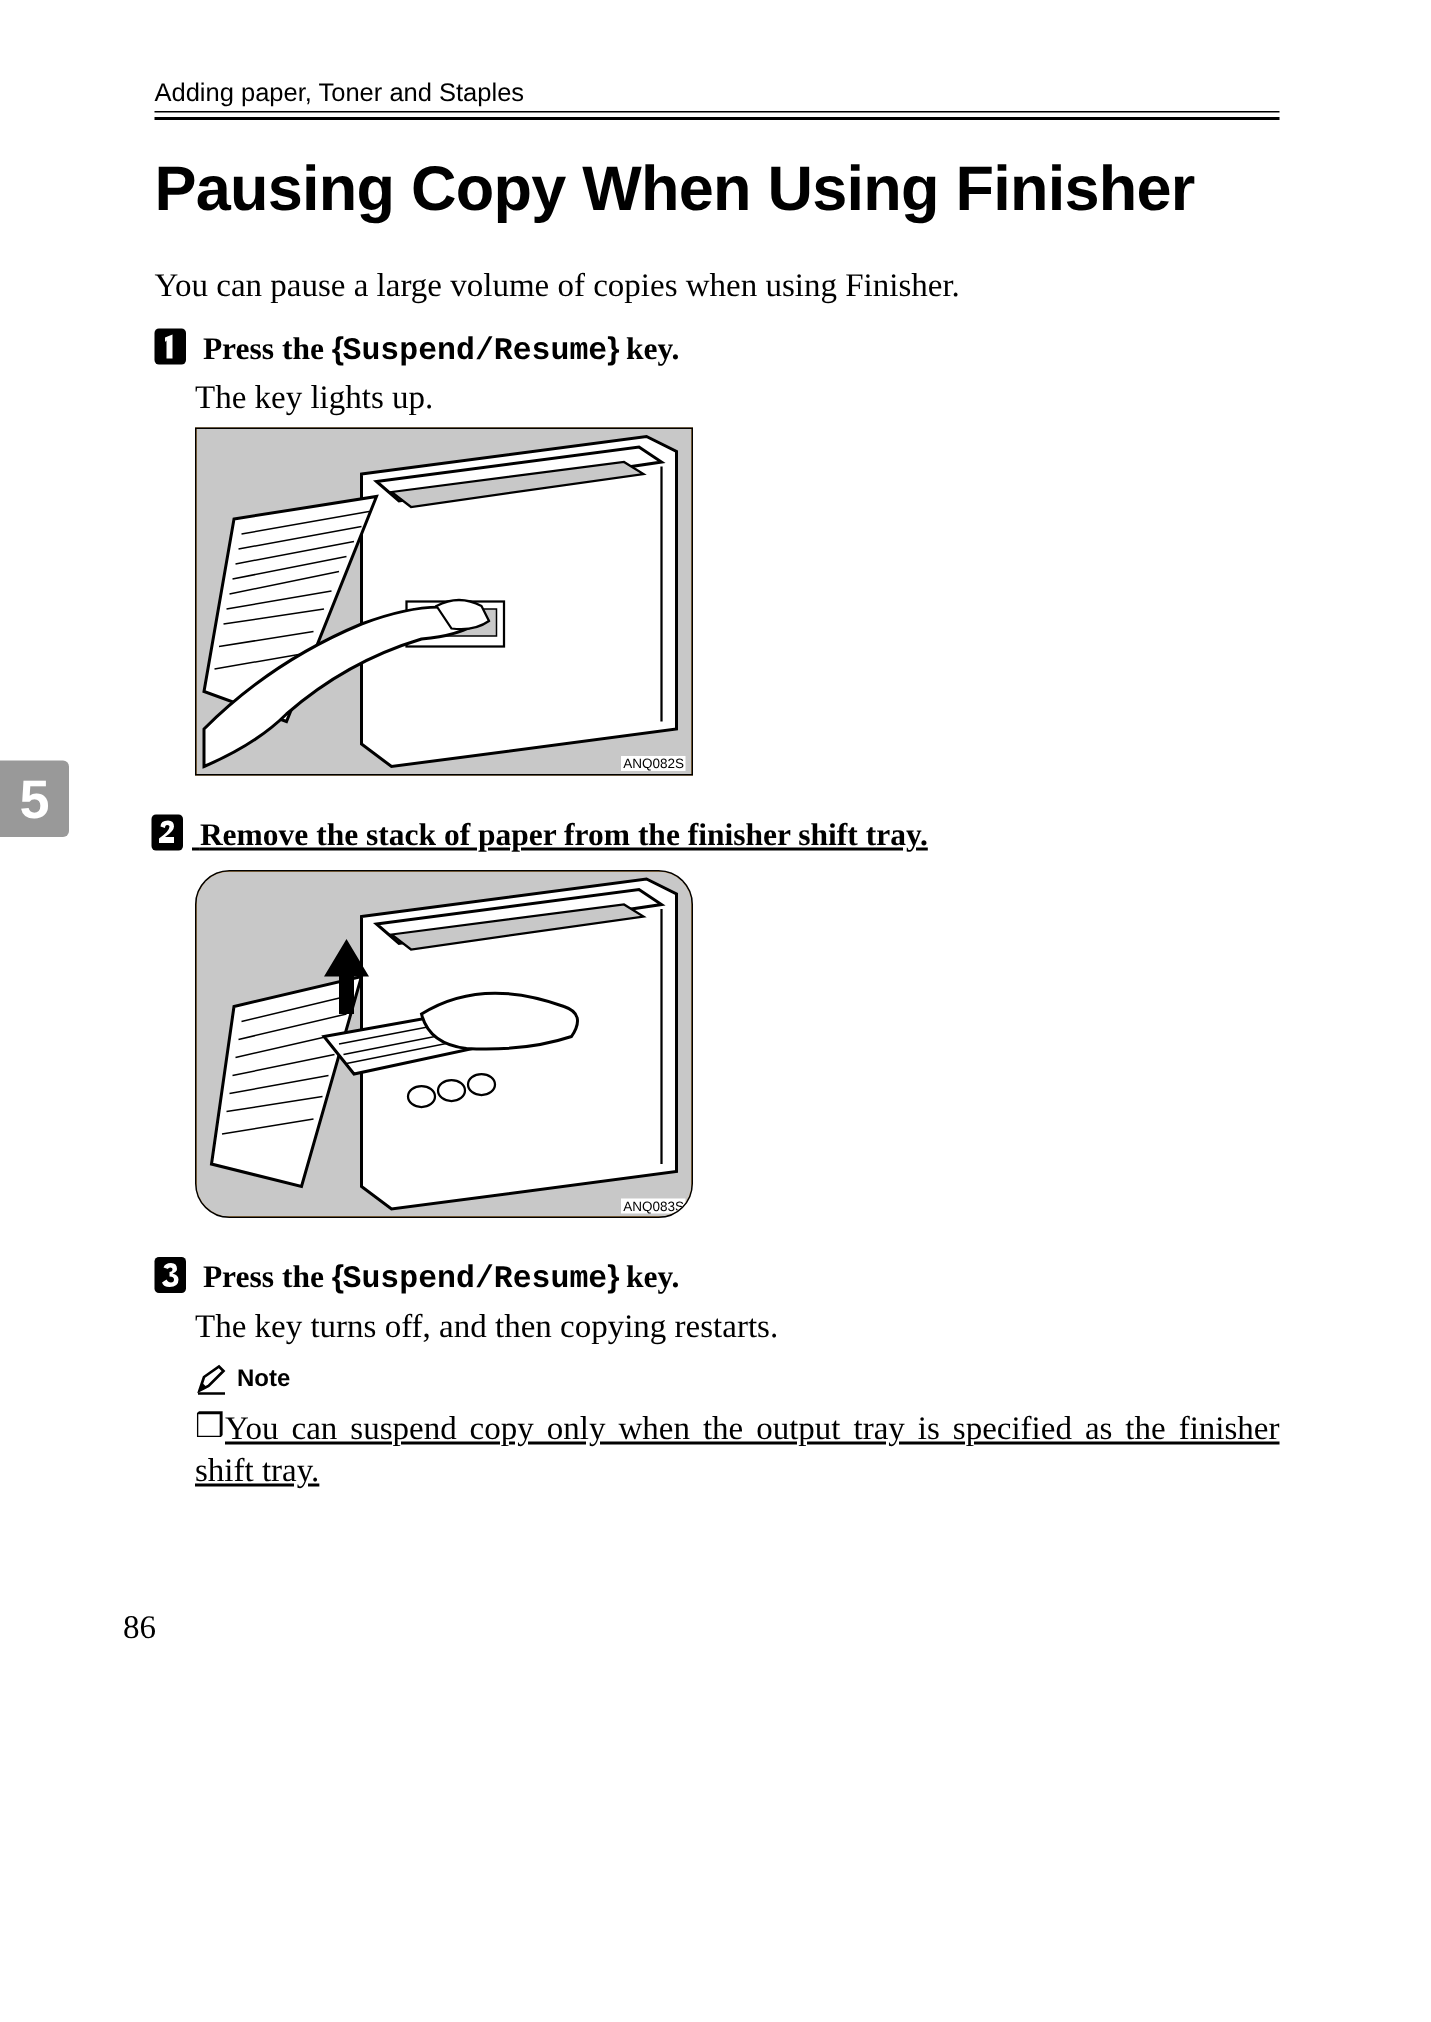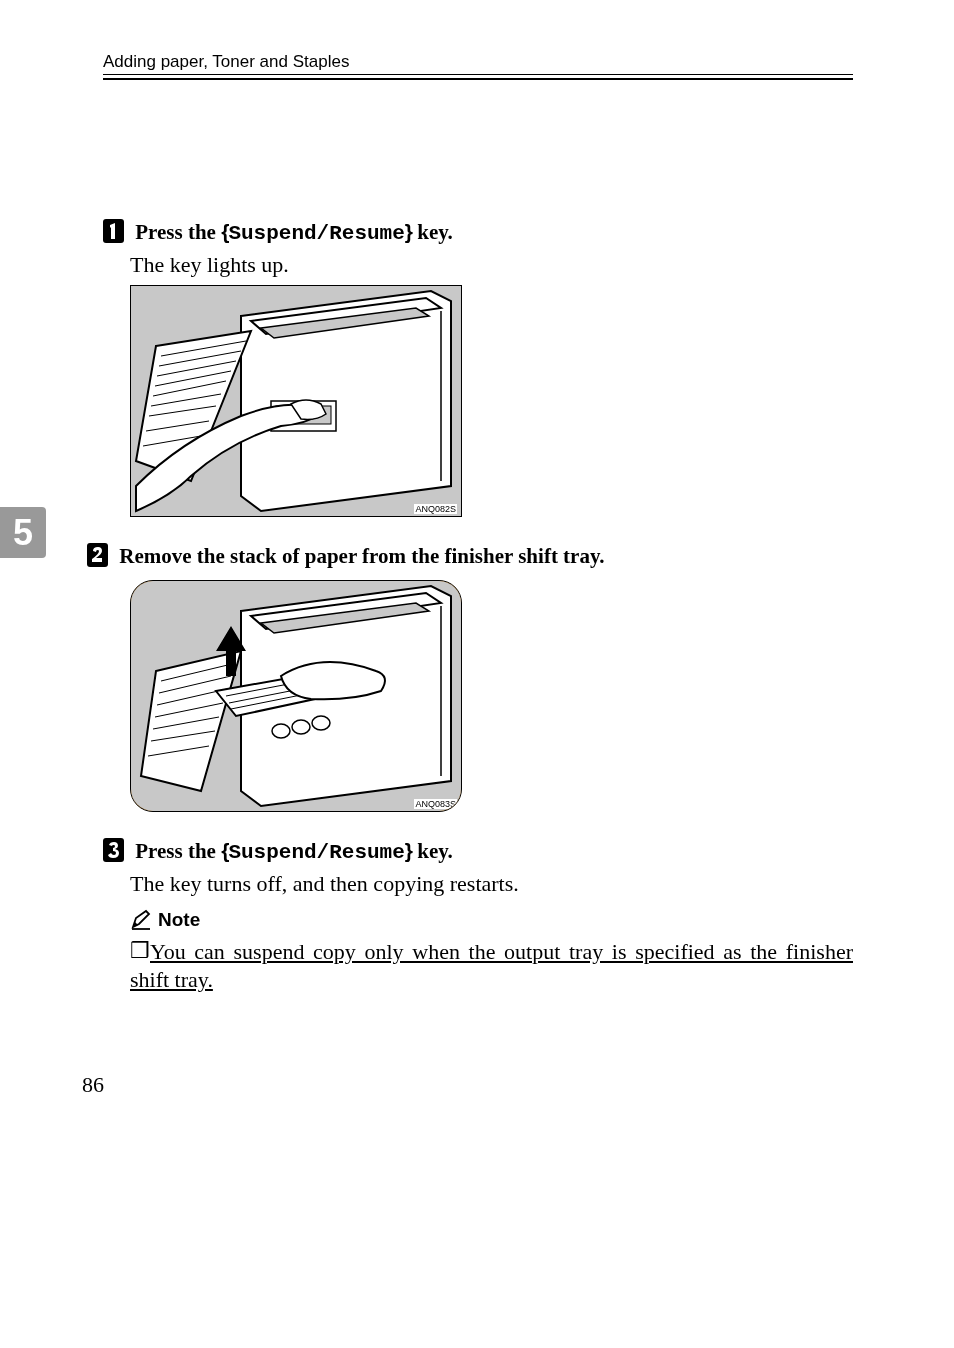--- a/index.html
+++ b/index.html
@@ -127,21 +127,21 @@
     position: absolute;
     left: 130px;
     display: flex;
     align-items: center;
     gap: 6px;
   }
   .note-icon svg { display: block; }
   .note-label {
     font-family: Arial, Helvetica, sans-serif;
     font-weight: bold;
-    font-size: 19px;
+    font-size: 16px;
   }
   .note-body {
     position: absolute;
     left: 130px;
     right: 101px;
     font-size: 22px;
     line-height: 1.25;
     text-align: justify;
   }
   .note-bullet {
@@ -165,21 +165,23 @@
 </style>
 </head>
 <body>
 
 <div class="page">
 
   <div class="running-head">Adding paper, Toner and Staples</div>
   <div class="head-rule-thin"></div>
   <div class="head-rule-thick"></div>
 
-
+  <div class="title">Pausing Copy When Using Finisher</div>
+
+  <div class="intro">You can pause a large volume of copies when using Finisher.</div>
 
   <div class="chapter-tab">5</div>
 
   <div class="step-line" style="left:103px; top:219px;">
     <span class="step-num">
       <svg width="21" height="24" viewBox="0 0 21 24">
           <path d="M7 6 L12 4 L12 20 L8 20 L8 8 L7 9 Z" fill="#fff"></path>
         </svg>
     </span>
     <span>Press the </span><span class="bracket">{</span><span class="key-label">Suspend/Resume</span><span class="bracket">}</span><span> key.</span>
@@ -212,21 +214,21 @@
 
       <rect x="140" y="115" width="65" height="30" fill="#fff" stroke="#000" stroke-width="1.5"></rect>
       <rect x="145" y="120" width="55" height="18" fill="#c8c8c8" stroke="#000" stroke-width="1"></rect>
 
       <path d="M 5 200 Q 50 155 110 130 Q 150 115 175 120 L 190 128 Q 175 138 150 140 Q 100 155 60 190 Q 40 210 5 225 Z" fill="#ffffff" stroke="#000" stroke-width="2"></path>
       <path d="M 160 118 Q 175 110 190 118 L 195 128 Q 185 135 170 133 Z" fill="#fff" stroke="#000" stroke-width="1.5"></path>
     </svg>
     <div class="illus-code">ANQ082S</div>
   </div>
 
-  <div class="step-line" style="left:87px; top:543px;">
+  <div class="step-line" style="left:101px; top:543px;text-decoration:underline;">
     <span class="step-num">
       <svg width="21" height="24" viewBox="0 0 21 24">
           <path d="M6 8 Q6 4 11 4 Q15 4 15 8 Q15 11 9 15 L15 15 L15 19 L5 19 L5 16 Q12 11 12 8 Q12 7 10.5 7 Q9 7 9 9 Z" fill="#fff"></path>
         </svg>
     </span>
     <span>Remove the stack of paper from the finisher shift tray.</span>
   </div>
 
   <div class="illus" style="top:580px;border-radius:23px;">
     <div class="illus-sky"></div>

